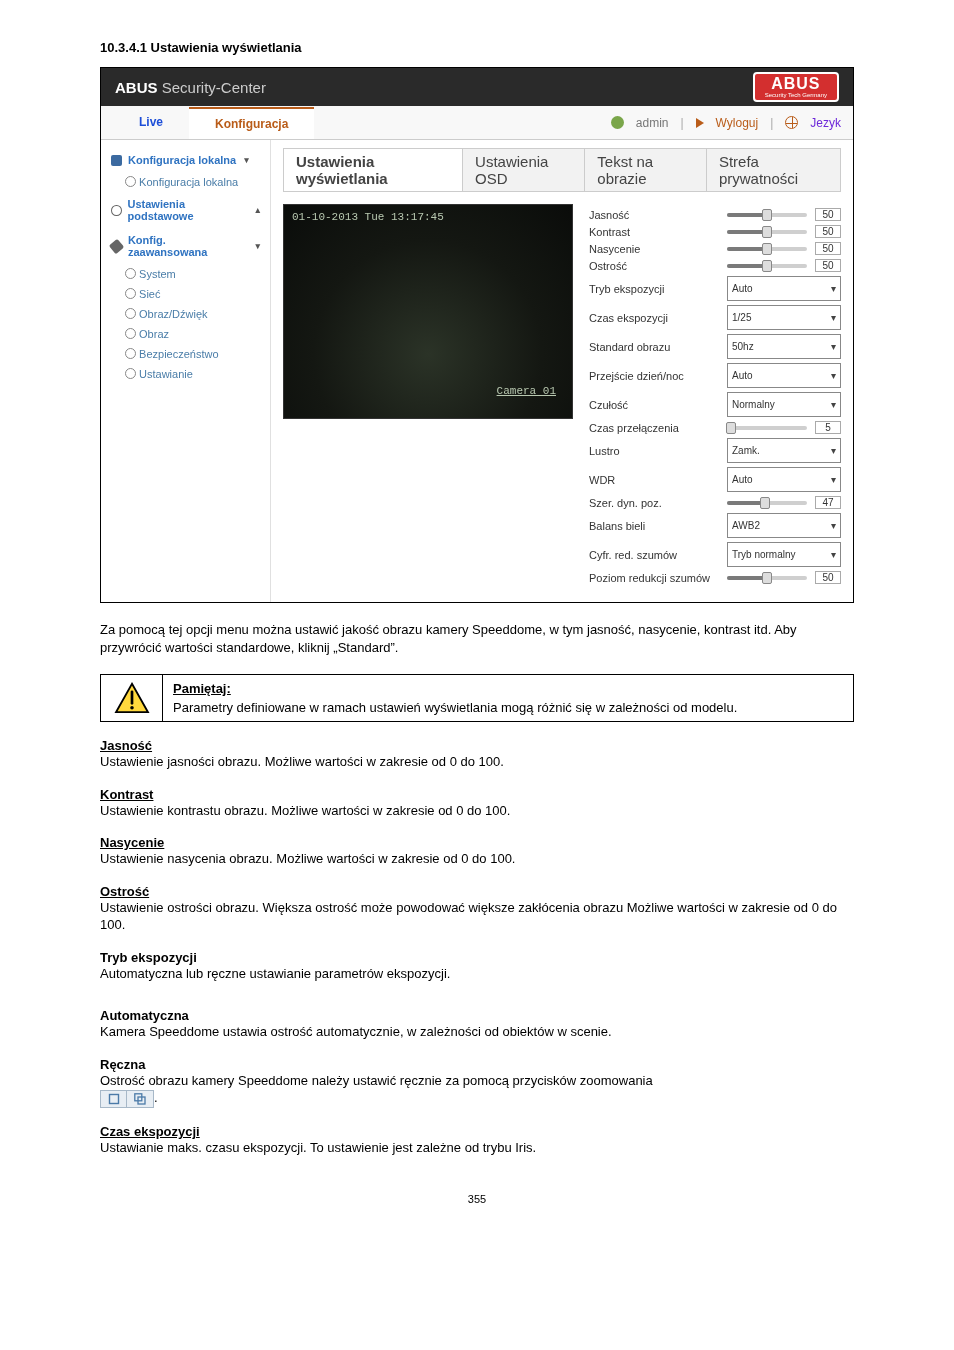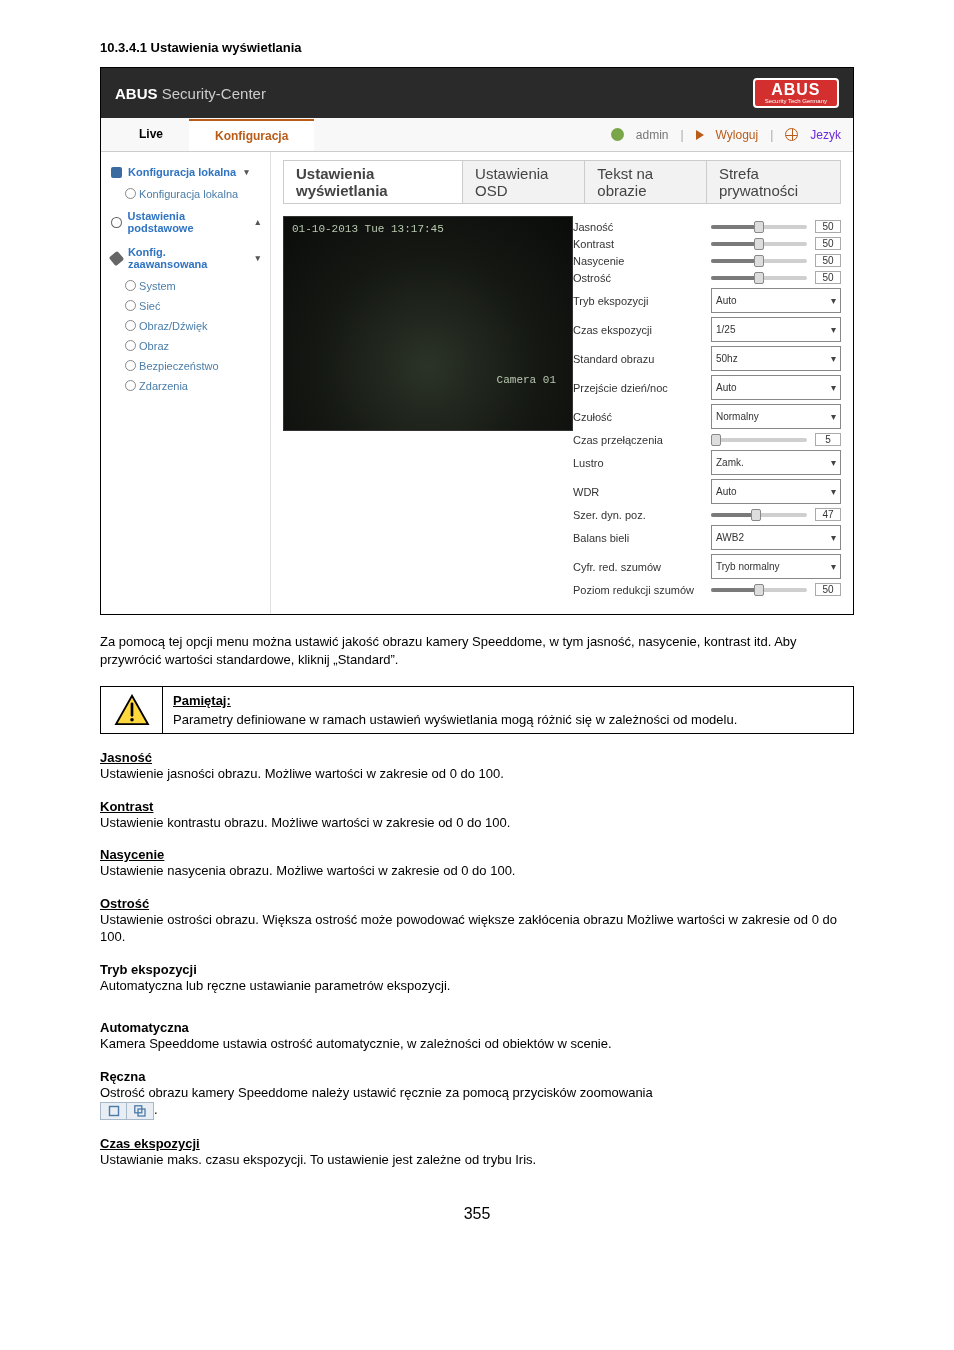--- a/index.html
+++ b/index.html
@@ -20,21 +20,21 @@
   
   .app-shot {
     border: 1px solid #000;
     background: #fff;
     width: 100%;
     margin-bottom: 18px;
   }
   .app-header {
     background: #2a2a2a;
     color: #ddd;
-    padding: 10px 14px;
+    padding: 4px 14px;
     display: flex;
     justify-content: space-between;
     align-items: center;
   }
   .app-header .brand { font-size: 15px; }
   .app-header .brand .light { font-weight: normal; color: #ccc; }
   .app-header .brand .bold  { font-weight: bold;  color: #fff; }
   .app-header .abus-logo {
     background: #d32f2f;
     color: #fff;
@@ -59,21 +59,21 @@
     border-bottom: 1px solid #ccc;
     background: #f8f8f8;
     padding: 0 12px;
     height: 34px;
     font-size: 12px;
   }
   .main-tabs { display: flex; }
   .main-tab {
     padding: 8px 26px;
     cursor: pointer;
-    color: #000000;
+    color: #1d4ed8;
     font-weight: bold;
   }
   .main-tab.active {
     color: #b95c19;
     border-top: 2px solid #b95c19;
     background: #fff;
   }
   .app-userbar { color: #777; display: flex; gap: 12px; align-items: center; }
   .app-userbar .sep { color: #aaa; }
   .icon-sm { display:inline-block; width:13px; height:13px; vertical-align:-2px; }
@@ -122,33 +122,33 @@
   }
   .content-tab {
     padding: 4px 12px;
     border-right: 1px solid #ccc;
     cursor: pointer;
     color: #444;
     background: #f2f2f2;
   }
   .content-tab:last-child { border-right: none; }
   .content-tab.active { background: #fff; font-weight: bold;}
-  .cam-row { display: flex; }
+  .cam-row { display: flex; gap: 16px; }
   .cam-preview {
     width: 290px; height: 215px;
     background: #101512;
     color: #b8c8b0;
     font-family: "Courier New", monospace;
     font-size: 11px;
     position: relative;
     border: 1px solid #333;
     background-image: radial-gradient(circle at 50% 70%, #2b3327 0%, #141712 55%, #0a0c0a 100%);
   }
   .cam-preview .ts { position:absolute; top:6px; left:8px; }
-  .cam-preview .cam-name{ position:absolute; bottom:44px; right:16px; }
+  .cam-preview .cam-name{ position:absolute; bottom:21px; right:16px;text-decoration:underline; }
 
   .params { flex: 1; font-size: 11px; color: #333; }
   .prow {
     display: flex;
     align-items: center;
     gap: 8px;
     margin: 4px 0;
   }
   .prow .plabel { width: 130px; }
   .prow .slider {
@@ -203,21 +203,21 @@
   .zoom-btns span{
     width:26px;height:16px;display:flex;align-items:center;justify-content:center;
     border-right:1px solid #a7b8c8;
   }
   .zoom-btns span:last-child{border-right:none;}
   .zoom-btns svg{width:12px;height:12px;}
 
   .page-num{
     text-align:center;
     margin-top: 36px;
-    font-size: 16px;
+    font-size: 11px;
   }
 </style>
 </head>
 <body>
 
 <div class="section-heading">10.3.4.1 Ustawienia wyświetlania</div>
 
 <div class="app-shot">
 
   <div class="app-header">
@@ -267,21 +267,21 @@
       <div class="group">
         <span class="mini-icon ico-wrench"></span>
         <span>Konfig. zaawansowana</span>
         <span class="chev">▾</span>
       </div>
       <div class="item"><span class="mini-icon ico-dot"></span> <span>System</span></div>
       <div class="item"><span class="mini-icon ico-dot"></span> <span>Sieć</span></div>
       <div class="item"><span class="mini-icon ico-dot"></span> <span>Obraz/Dźwięk</span></div>
       <div class="item"><span class="mini-icon ico-dot"></span> <span>Obraz</span></div>
       <div class="item"><span class="mini-icon ico-dot"></span> <span>Bezpieczeństwo</span></div>
-      <div class="item"><span class="mini-icon ico-dot"></span> <span>Zdarzenia</span></div>
+      <div class="item"><span class="mini-icon ico-dot"></span> <span>Ustawianie</span></div>
     </div>
 
     <div class="content">
       <div class="content-tabs">
         <div class="content-tab active">Ustawienia wyświetlania</div>
         <div class="content-tab">Ustawienia OSD</div>
         <div class="content-tab">Tekst na obrazie</div>
         <div class="content-tab">Strefa prywatności</div>
       </div>
 

